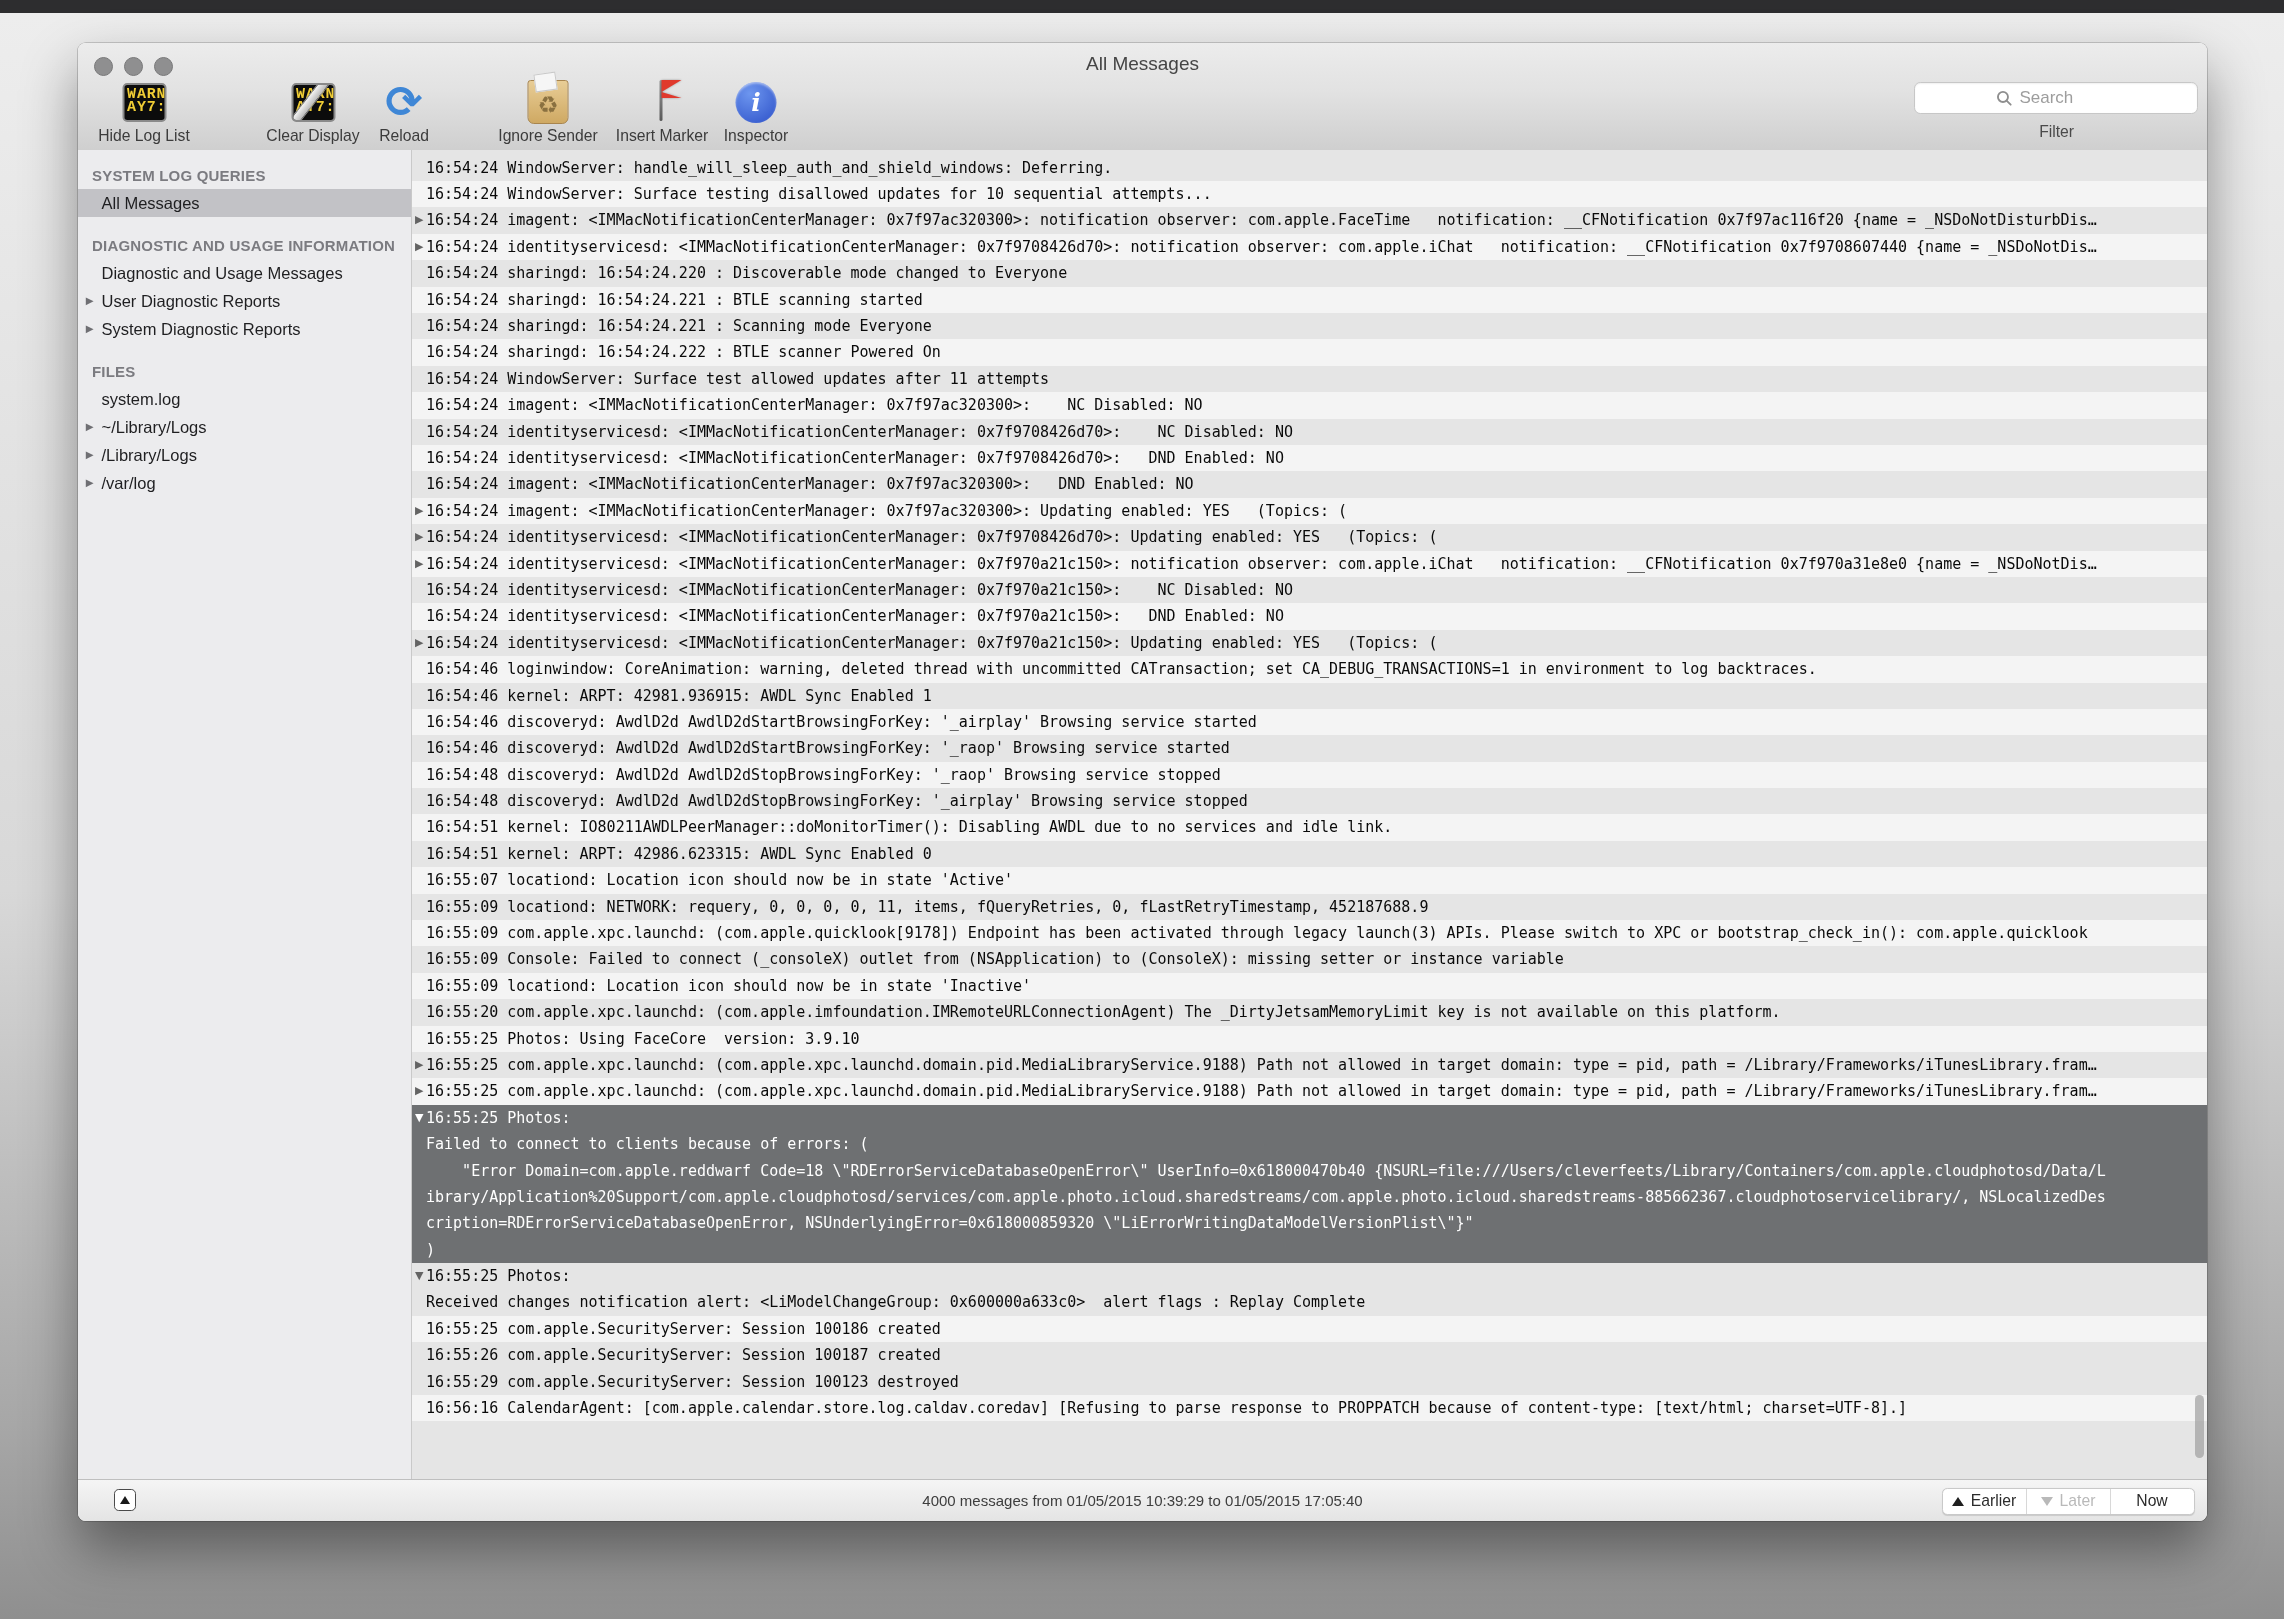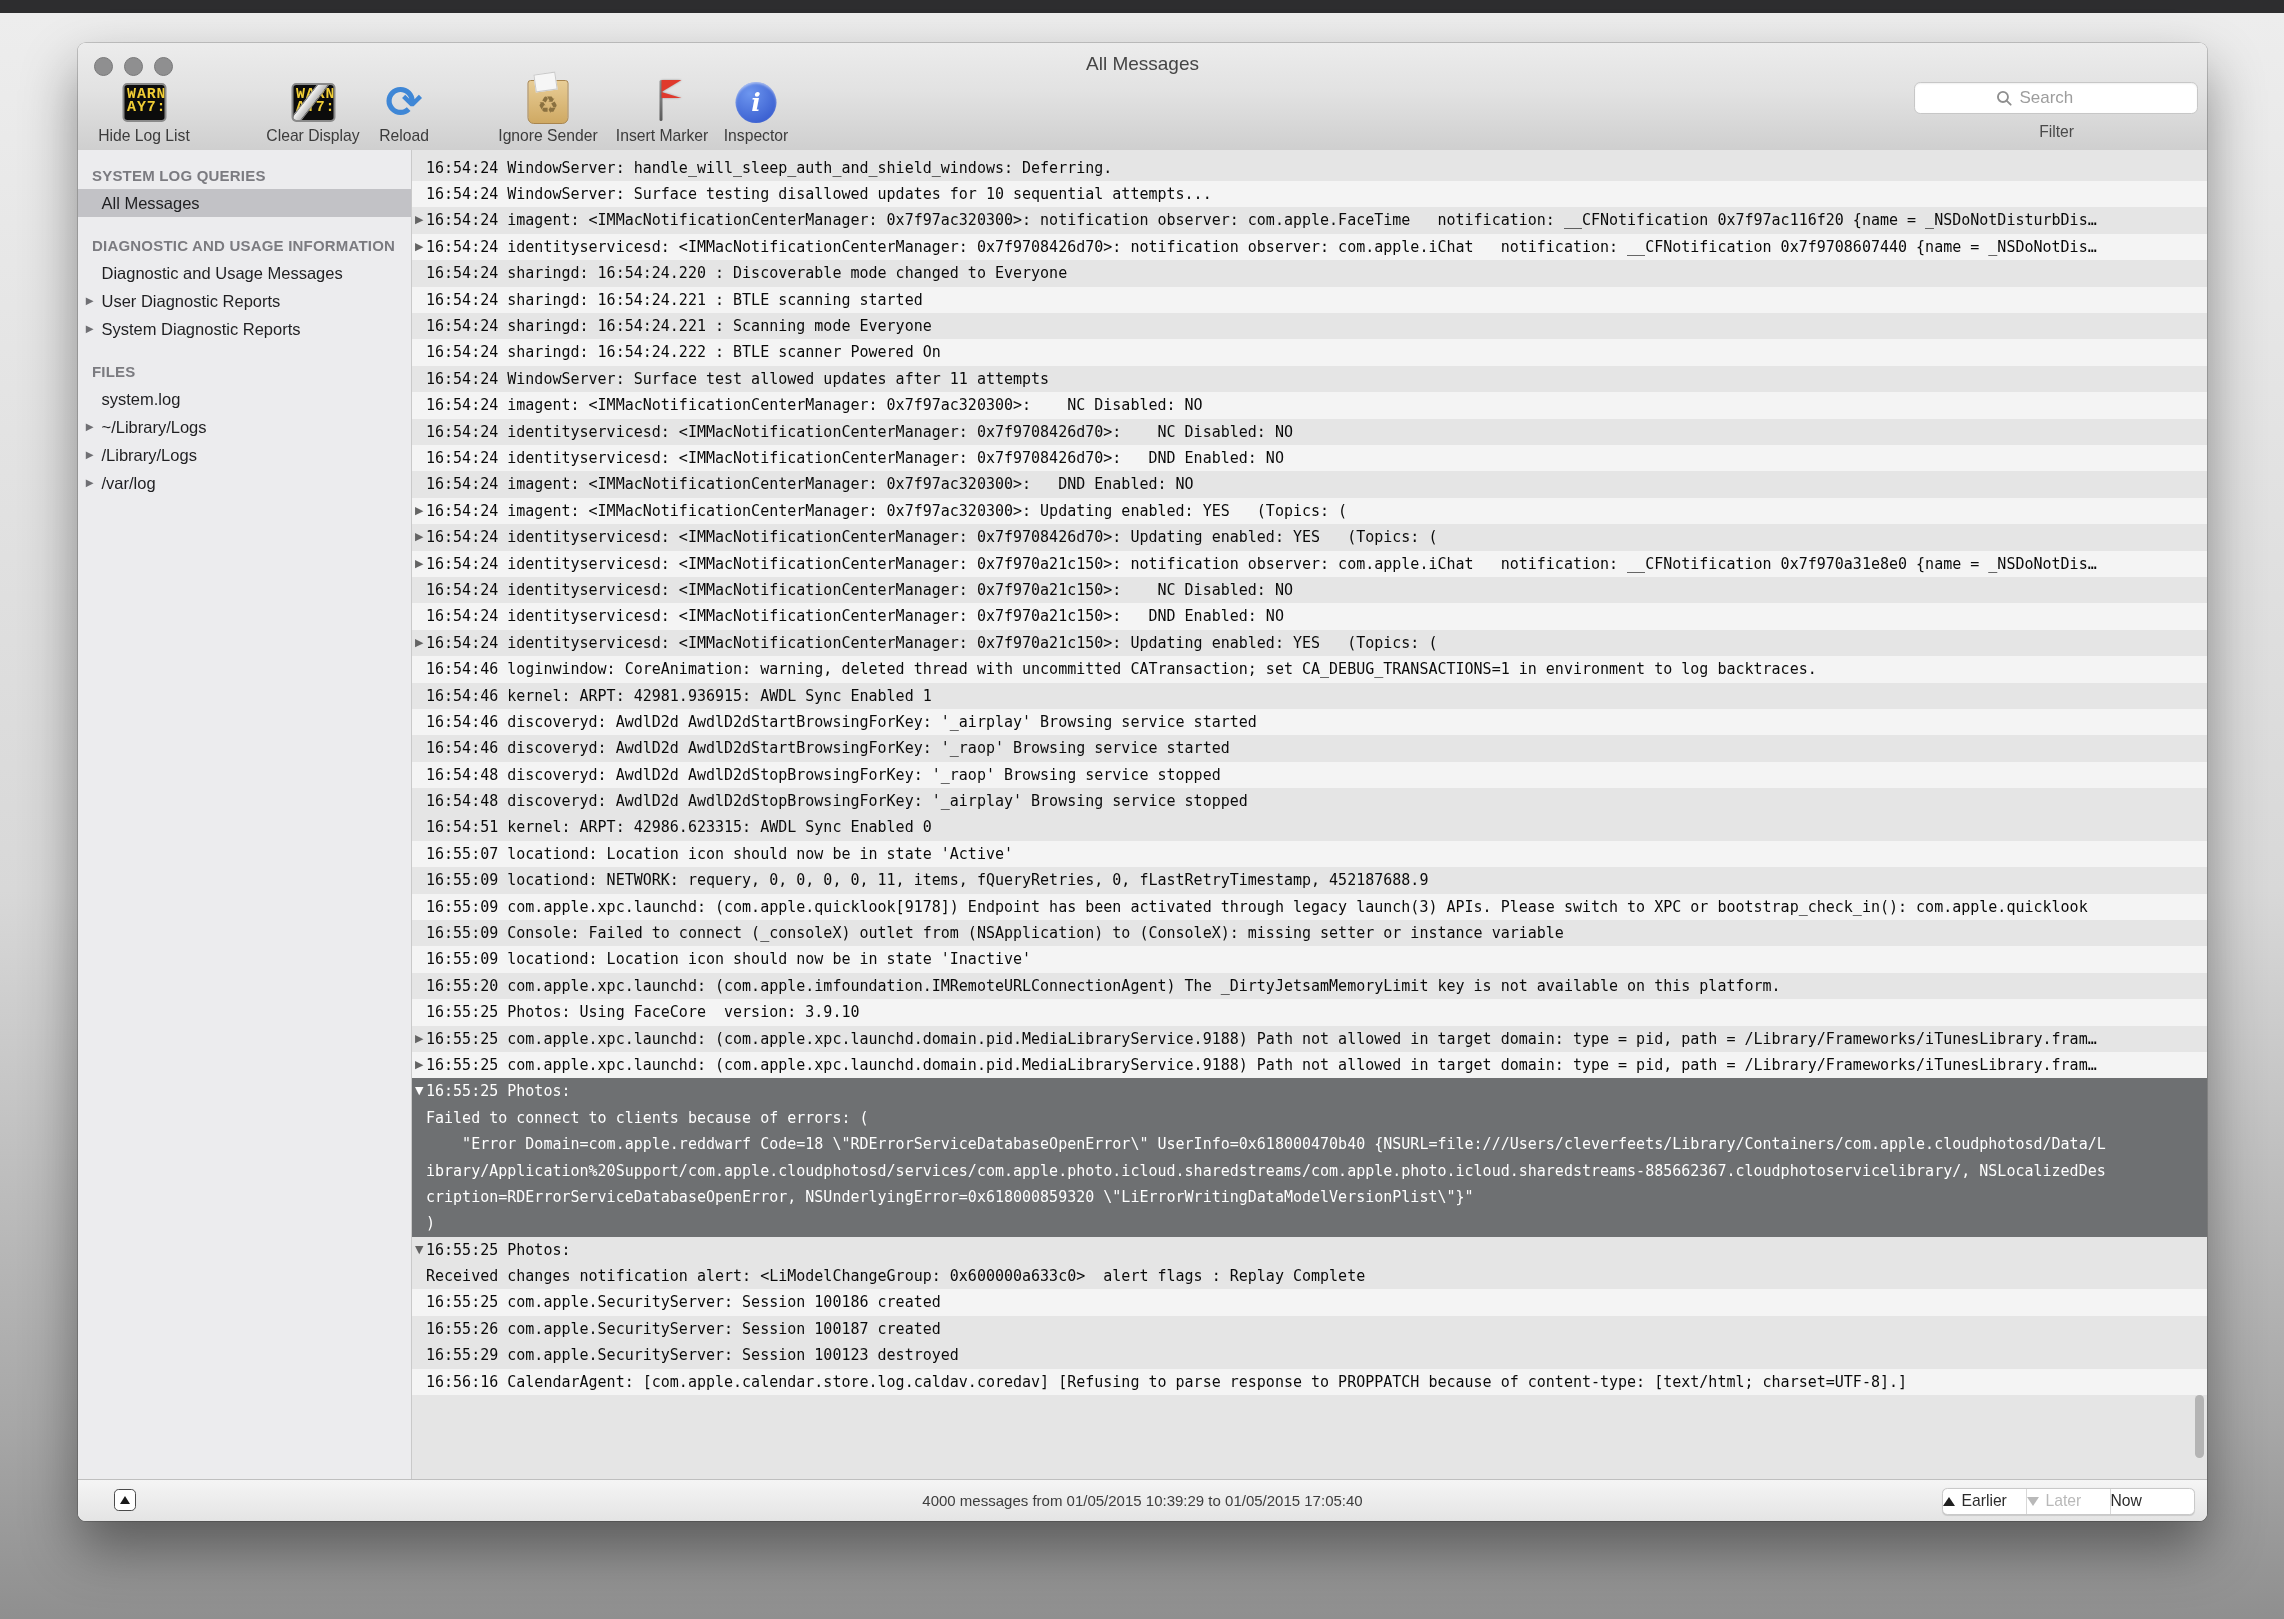--- a/index.html
+++ b/index.html
@@ -66,21 +66,21 @@
   
   .statusbar{
     position:absolute;left:0;bottom:0;width:100%;height:41px;
     background:linear-gradient(180deg,#f5f5f5,#e4e4e4);
     border-top:0.8px solid #bfbfbf;
   }
   .status-text{position:absolute;left:0;top:0;width:100%;height:100%;display:flex;align-items:center;justify-content:center;font-size:15px;color:#3d3d3d;}
   .banner-icon{position:absolute;left:36px;top:8.6px;width:22px;height:22px;background:#fff;border:1.6px solid #4a4a4a;border-radius:4.7px;box-sizing:border-box;display:flex;align-items:center;justify-content:center;}
   .banner-icon .tri-up{width:0;height:0;border-left:5.5px solid transparent;border-right:5.5px solid transparent;border-bottom:8.6px solid #1a1a1a;}
   .seg-group{position:absolute;right:12.5px;top:7.8px;height:25px;display:flex;background:#fff;border:0.8px solid #c9c9c9;border-radius:5.5px;box-shadow:0 0.8px 0.8px rgba(0,0,0,.12);overflow:hidden;}
-  .seg{width:83px;display:flex;align-items:center;justify-content:flex-start;gap:7px;font-size:15.7px;color:#2b2b2b;border-right:0.8px solid #d8d8d8;cursor:default;}
+  .seg{width:83px;display:flex;align-items:center;justify-content:center;gap:7px;font-size:15.7px;color:#2b2b2b;border-right:0.8px solid #d8d8d8;cursor:default;}
   .seg:last-child{border-right:none;}
   .seg .t-up{width:0;height:0;border-left:6.3px solid transparent;border-right:6.3px solid transparent;border-bottom:9.4px solid #1f1f1f;}
   .seg.disabled{color:#b9b9b9;}
   .seg .t-down{width:0;height:0;border-left:6.3px solid transparent;border-right:6.3px solid transparent;border-top:9.4px solid #b9b9b9;}
 </style>
 </head>
 <body>
 
 <div class="window">
 
@@ -246,20 +246,23 @@
           </div>
           <div class="row">
             <div class="ln">16:54:46 discoveryd: AwdlD2d AwdlD2dStartBrowsingForKey: '_raop' Browsing service started</div>
           </div>
           <div class="row alt">
             <div class="ln">16:54:48 discoveryd: AwdlD2d AwdlD2dStopBrowsingForKey: '_raop' Browsing service stopped</div>
           </div>
           <div class="row">
             <div class="ln">16:54:48 discoveryd: AwdlD2d AwdlD2dStopBrowsingForKey: '_airplay' Browsing service stopped</div>
           </div>
+          <div class="row alt">
+            <div class="ln">16:54:51 kernel: IO80211AWDLPeerManager::doMonitorTimer(): Disabling AWDL due to no services and idle link.</div>
+          </div>
           <div class="row">
             <div class="ln">16:54:51 kernel: ARPT: 42986.623315: AWDL Sync Enabled 0</div>
           </div>
           <div class="row alt">
             <div class="ln">16:55:07 locationd: Location icon should now be in state 'Active'</div>
           </div>
           <div class="row">
             <div class="ln">16:55:09 locationd: NETWORK: requery, 0, 0, 0, 0, 11, items, fQueryRetries, 0, fLastRetryTimestamp, 452187688.9</div>
           </div>
           <div class="row alt">

